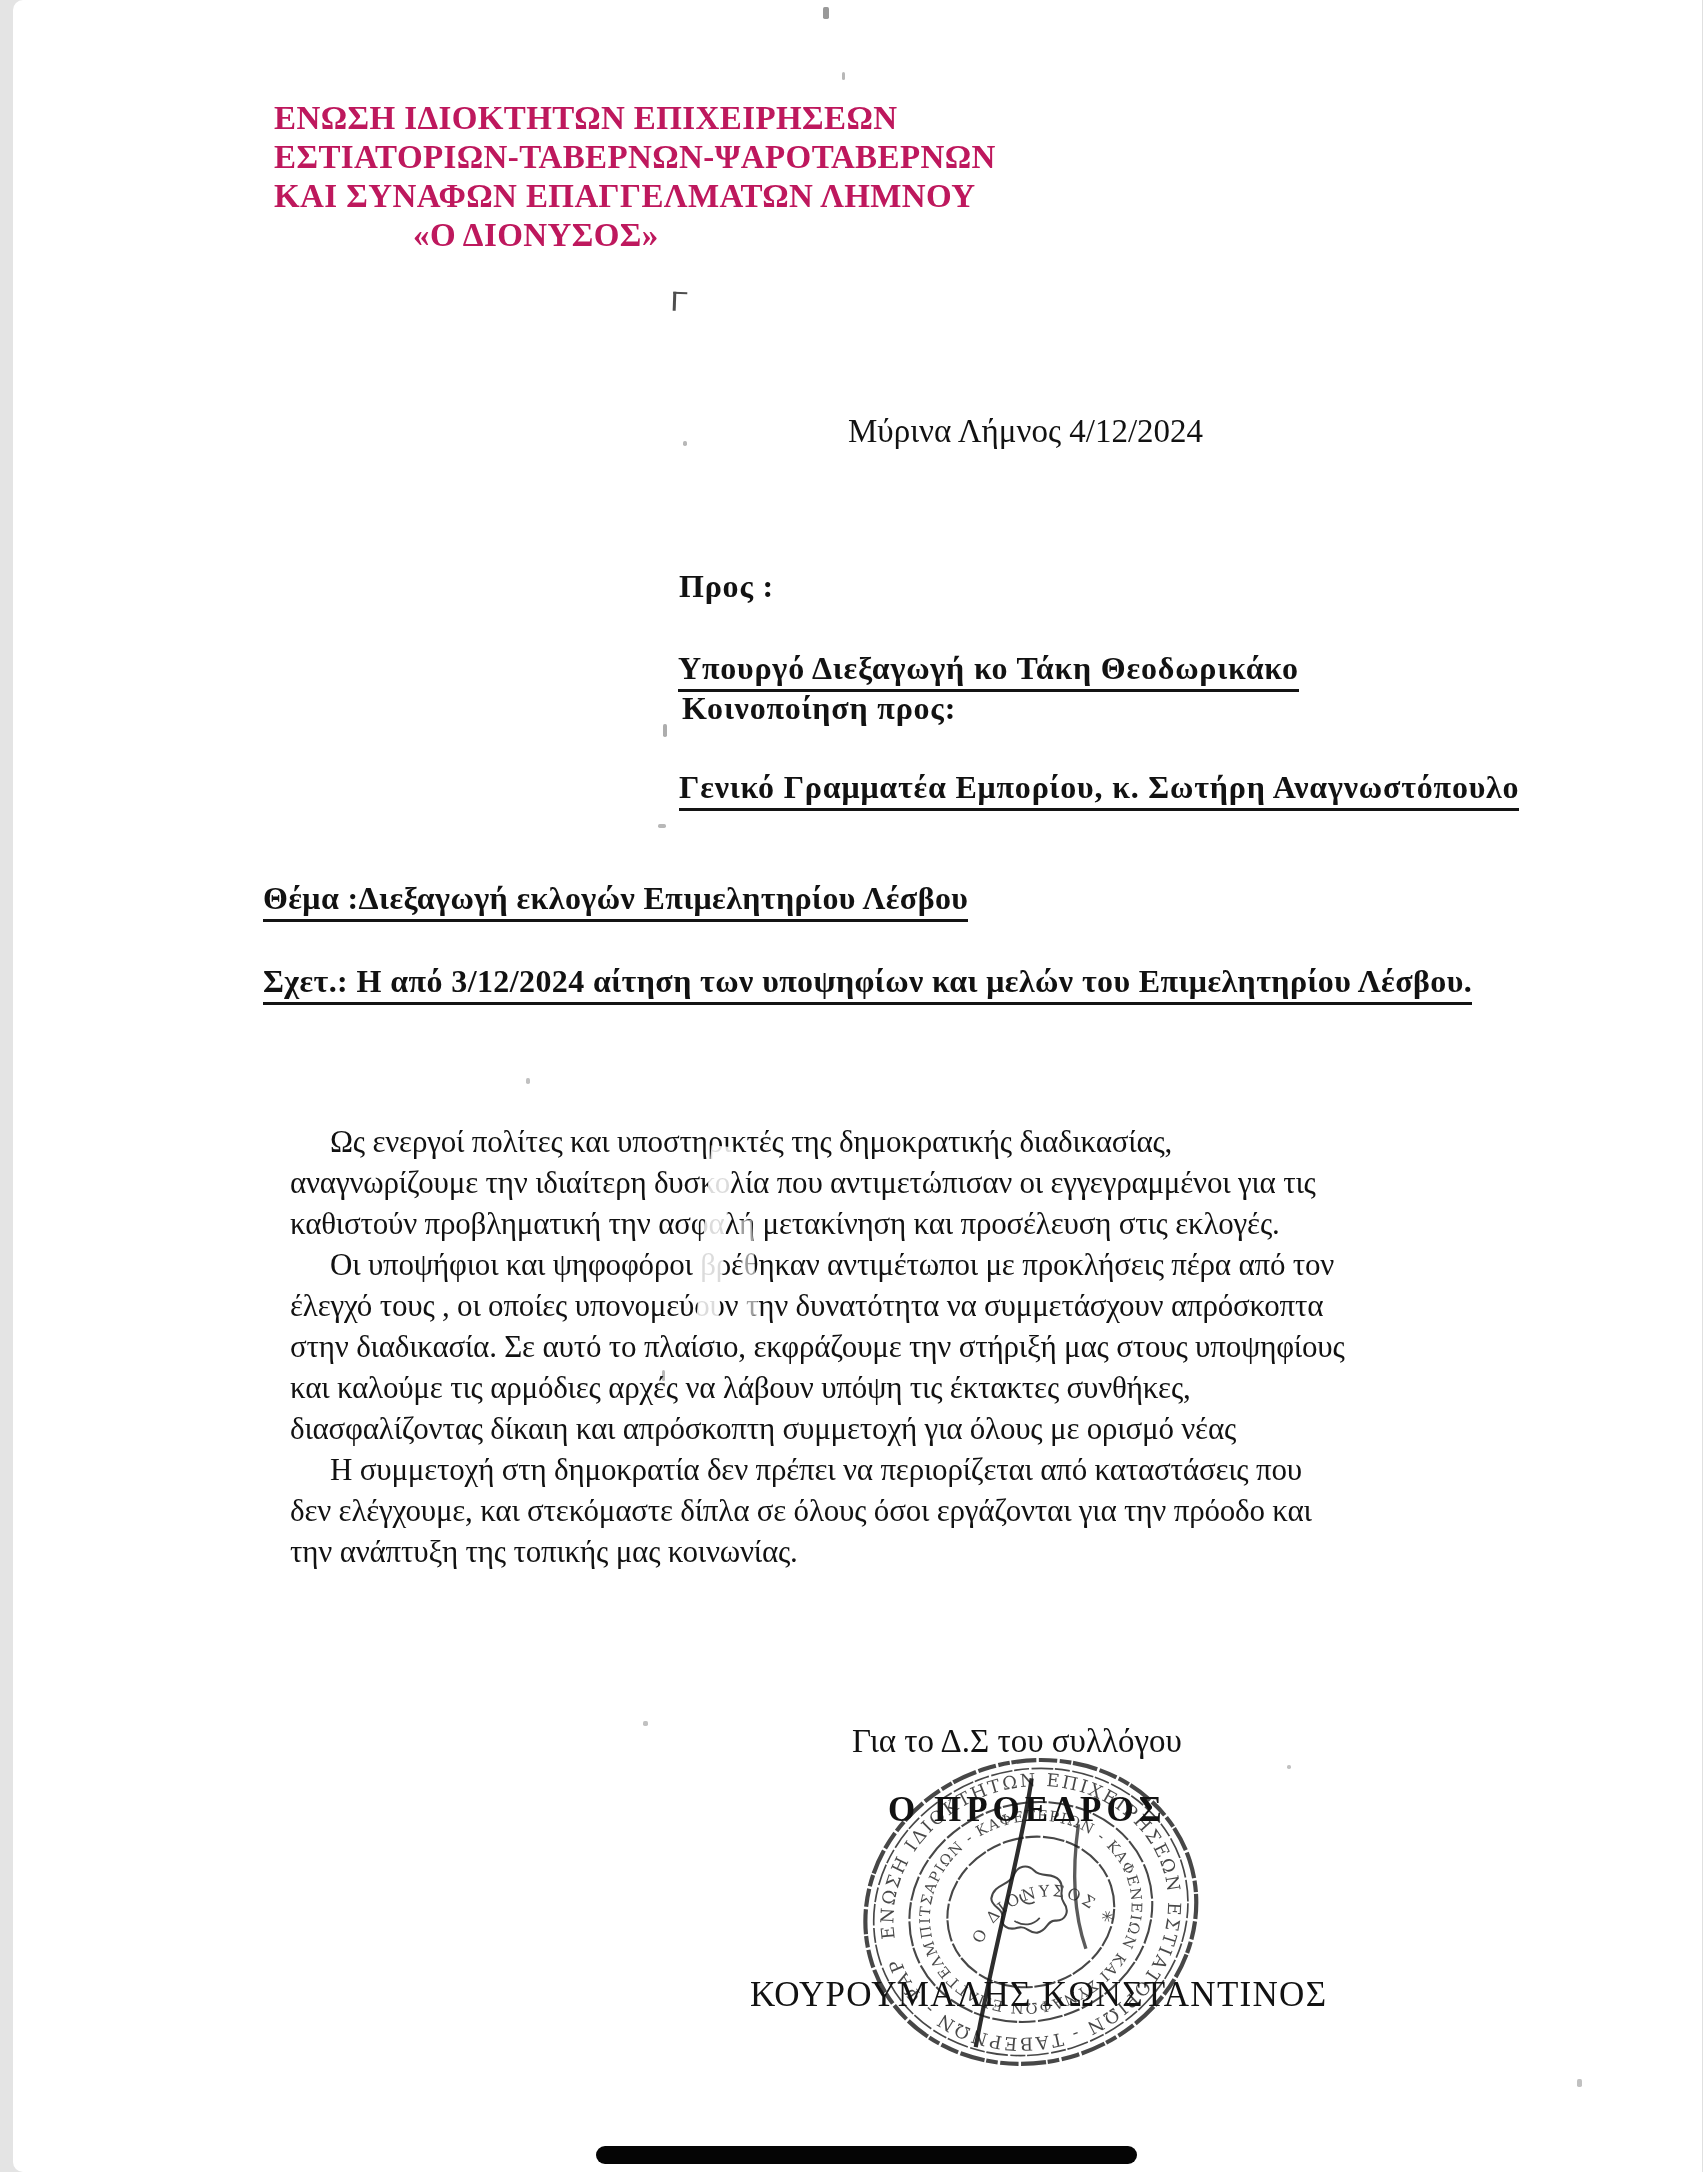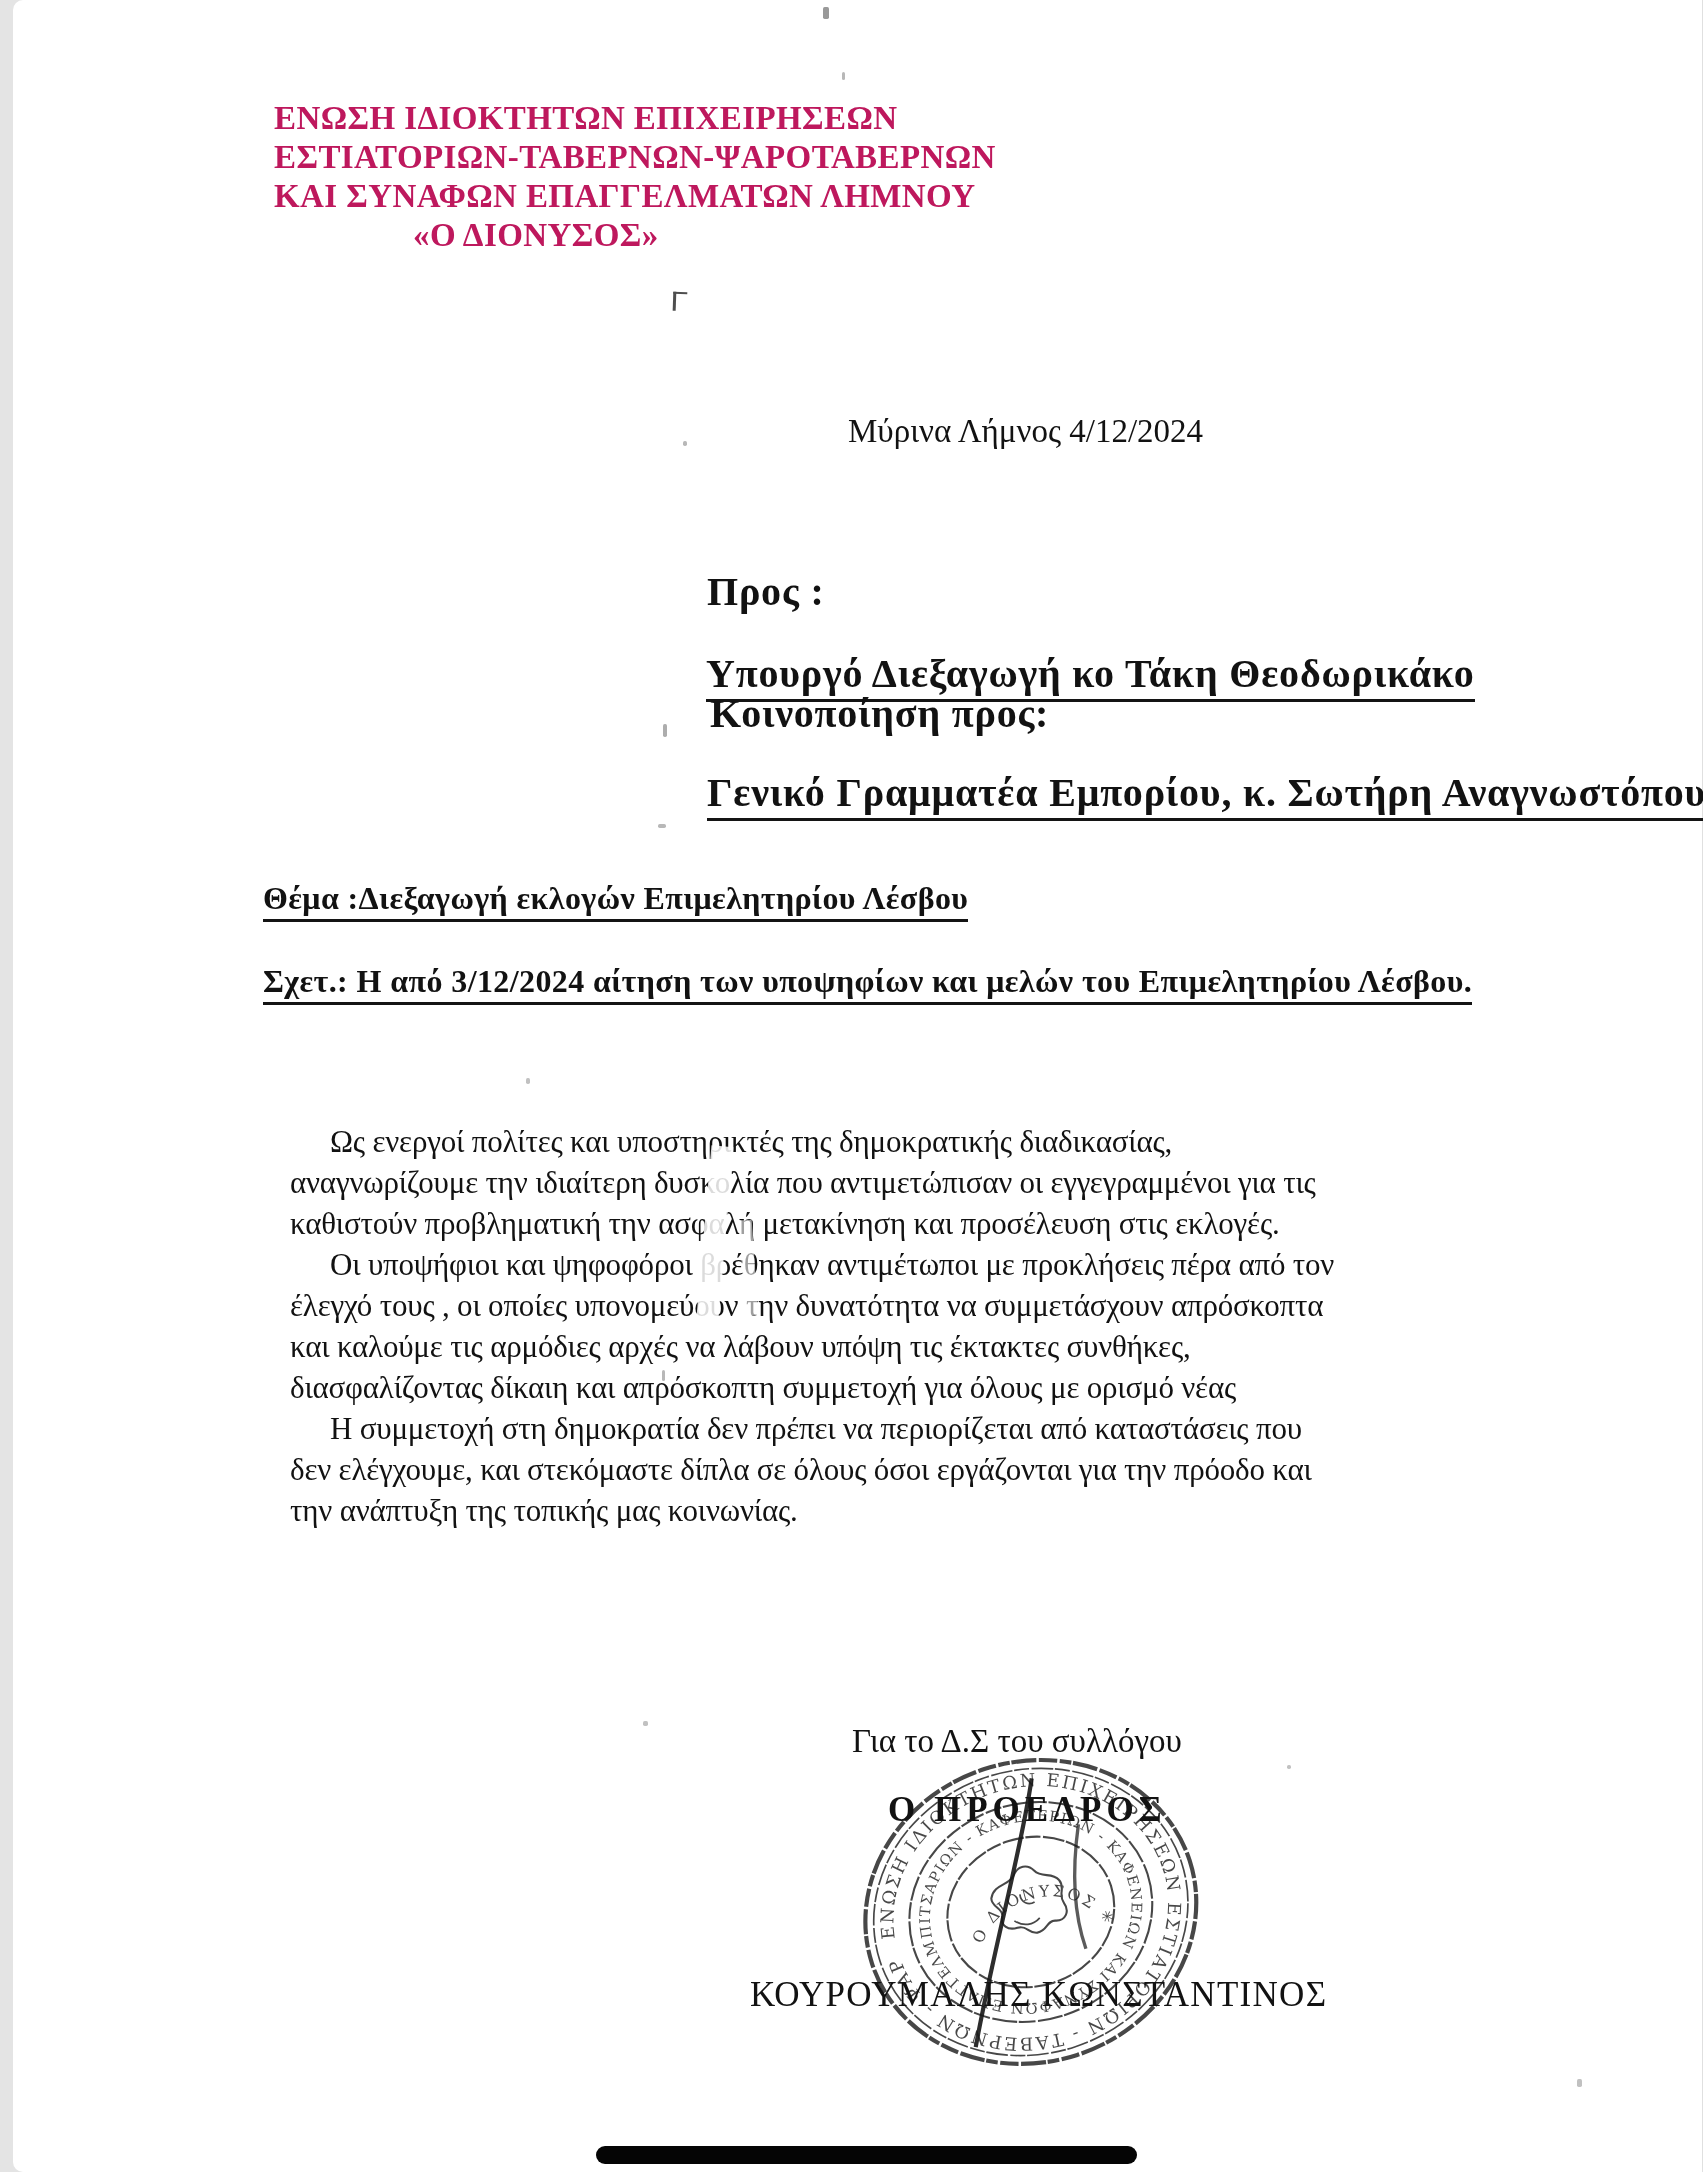--- a/index.html
+++ b/index.html
@@ -18,21 +18,21 @@
     background:#cfcfcf;opacity:.65;
   }
   .abs{position:absolute;white-space:nowrap;}
   .hdr{
     font-weight:bold;font-size:33px;line-height:39px;letter-spacing:0.4px;
     color:#be185d;
   }
   .dateline{font-size:33px;margin-left:28px;}
   .b{font-weight:bold;}
   .ul{border-bottom:3.3px solid #141414;padding-bottom:2.5px;}
-  .recip{font-size:40px;letter-spacing:0.8px;margin-left:28px;}
+  .recip{font-size:32px;letter-spacing:0.8px;}
   .subj{font-size:32px;letter-spacing:0.4px;}
   .bodyline{font-size:31px;line-height:41px;letter-spacing:-0.2px;margin-left:24px;}
   .indent{padding-left:40px;}
   .closing{font-size:33px;}
   .president{font-size:35px;letter-spacing:5px;z-index:6;}
   .signer{font-size:35px;letter-spacing:1.3px;z-index:6;}
   .blackbar{
     position:absolute;left:596px;top:2146px;width:541px;height:18.4px;
     background:#050505;border-radius:9.2px;
   }
@@ -70,20 +70,21 @@
 
 <div class="abs subj b" style="left:263px;top:880px;"><span class="ul">Θέμα :Διεξαγωγή εκλογών Επιμελητηρίου Λέσβου</span></div>
 <div class="abs subj b" style="left:263px;top:963px;"><span class="ul">Σχετ.: Η από 3/12/2024 αίτηση των υποψηφίων και μελών του Επιμελητηρίου Λέσβου.</span></div>
 
 <div class="abs" style="left:266px;top:1121px;">
   <div class="bodyline indent">Ως ενεργοί πολίτες και υποστηρικτές της δημοκρατικής διαδικασίας,</div>
   <div class="bodyline">αναγνωρίζουμε την ιδιαίτερη δυσκολία που αντιμετώπισαν οι εγγεγραμμένοι για τις</div>
   <div class="bodyline">καθιστούν προβληματική την ασφαλή μετακίνηση και προσέλευση στις εκλογές.</div>
   <div class="bodyline indent">Οι υποψήφιοι και ψηφοφόροι βρέθηκαν αντιμέτωποι με προκλήσεις πέρα από τον</div>
   <div class="bodyline">έλεγχό τους , οι οποίες υπονομεύουν την δυνατότητα να συμμετάσχουν απρόσκοπτα</div>
+  <div class="bodyline">στην διαδικασία. Σε αυτό το πλαίσιο, εκφράζουμε την στήριξή μας στους υποψηφίους</div>
   <div class="bodyline">και καλούμε τις αρμόδιες αρχές να λάβουν υπόψη τις έκτακτες συνθήκες,</div>
   <div class="bodyline">διασφαλίζοντας δίκαιη και απρόσκοπτη συμμετοχή για όλους με ορισμό νέας</div>
   <div class="bodyline indent">Η συμμετοχή στη δημοκρατία δεν πρέπει να περιορίζεται από καταστάσεις που</div>
   <div class="bodyline">δεν ελέγχουμε, και στεκόμαστε δίπλα σε όλους όσοι εργάζονται για την πρόοδο και</div>
   <div class="bodyline">την ανάπτυξη της τοπικής μας κοινωνίας.</div>
 </div>
 
 <div class="streak" style="left:704px;top:1146px;width:22px;height:171px;transform:rotate(5deg);"></div>
 <div class="streak" style="left:742px;top:1220px;width:13.4px;height:96px;transform:rotate(-4deg);opacity:.7;"></div>
 

